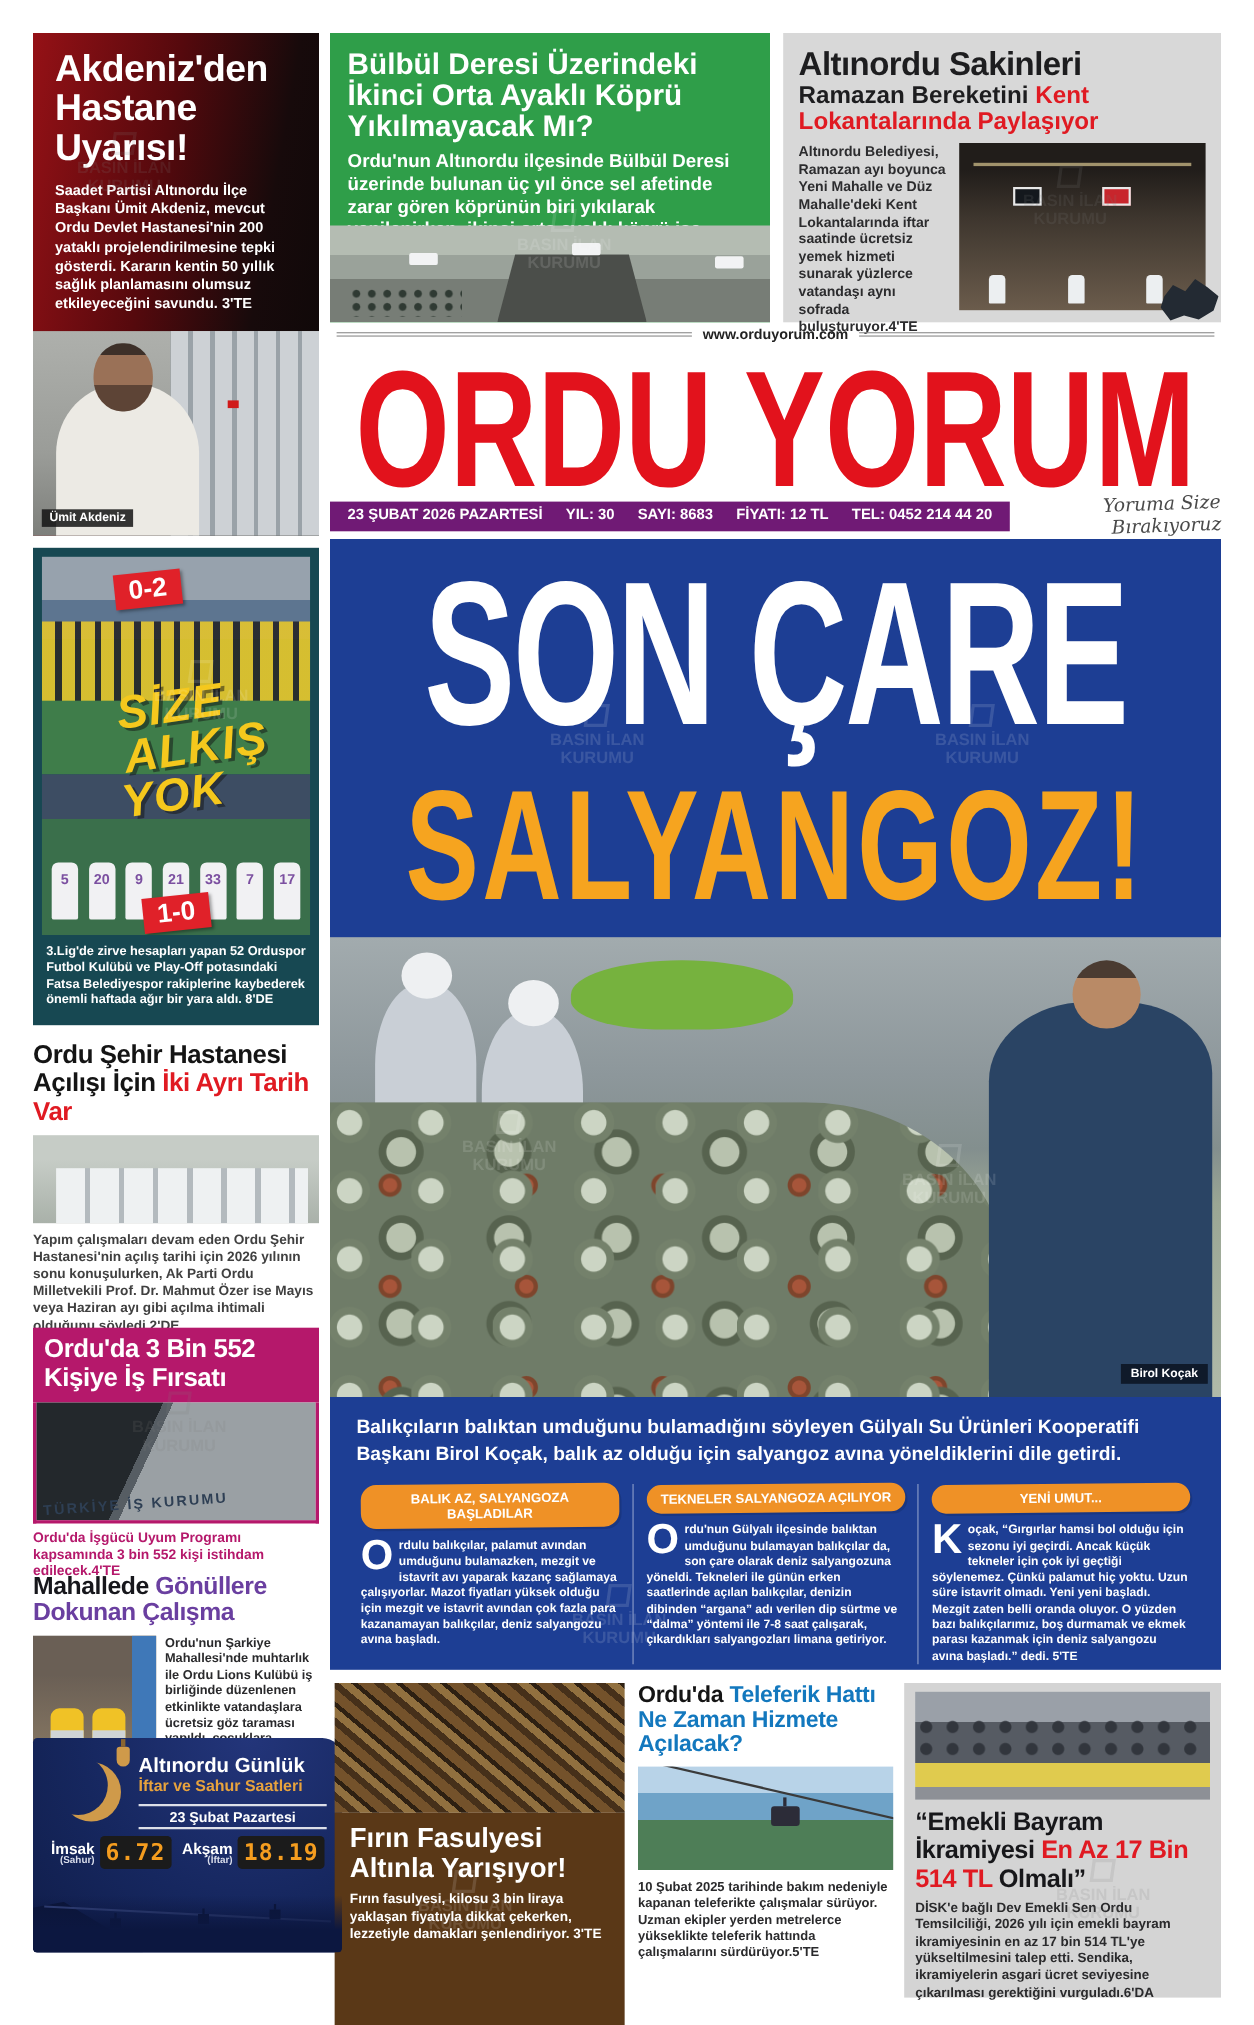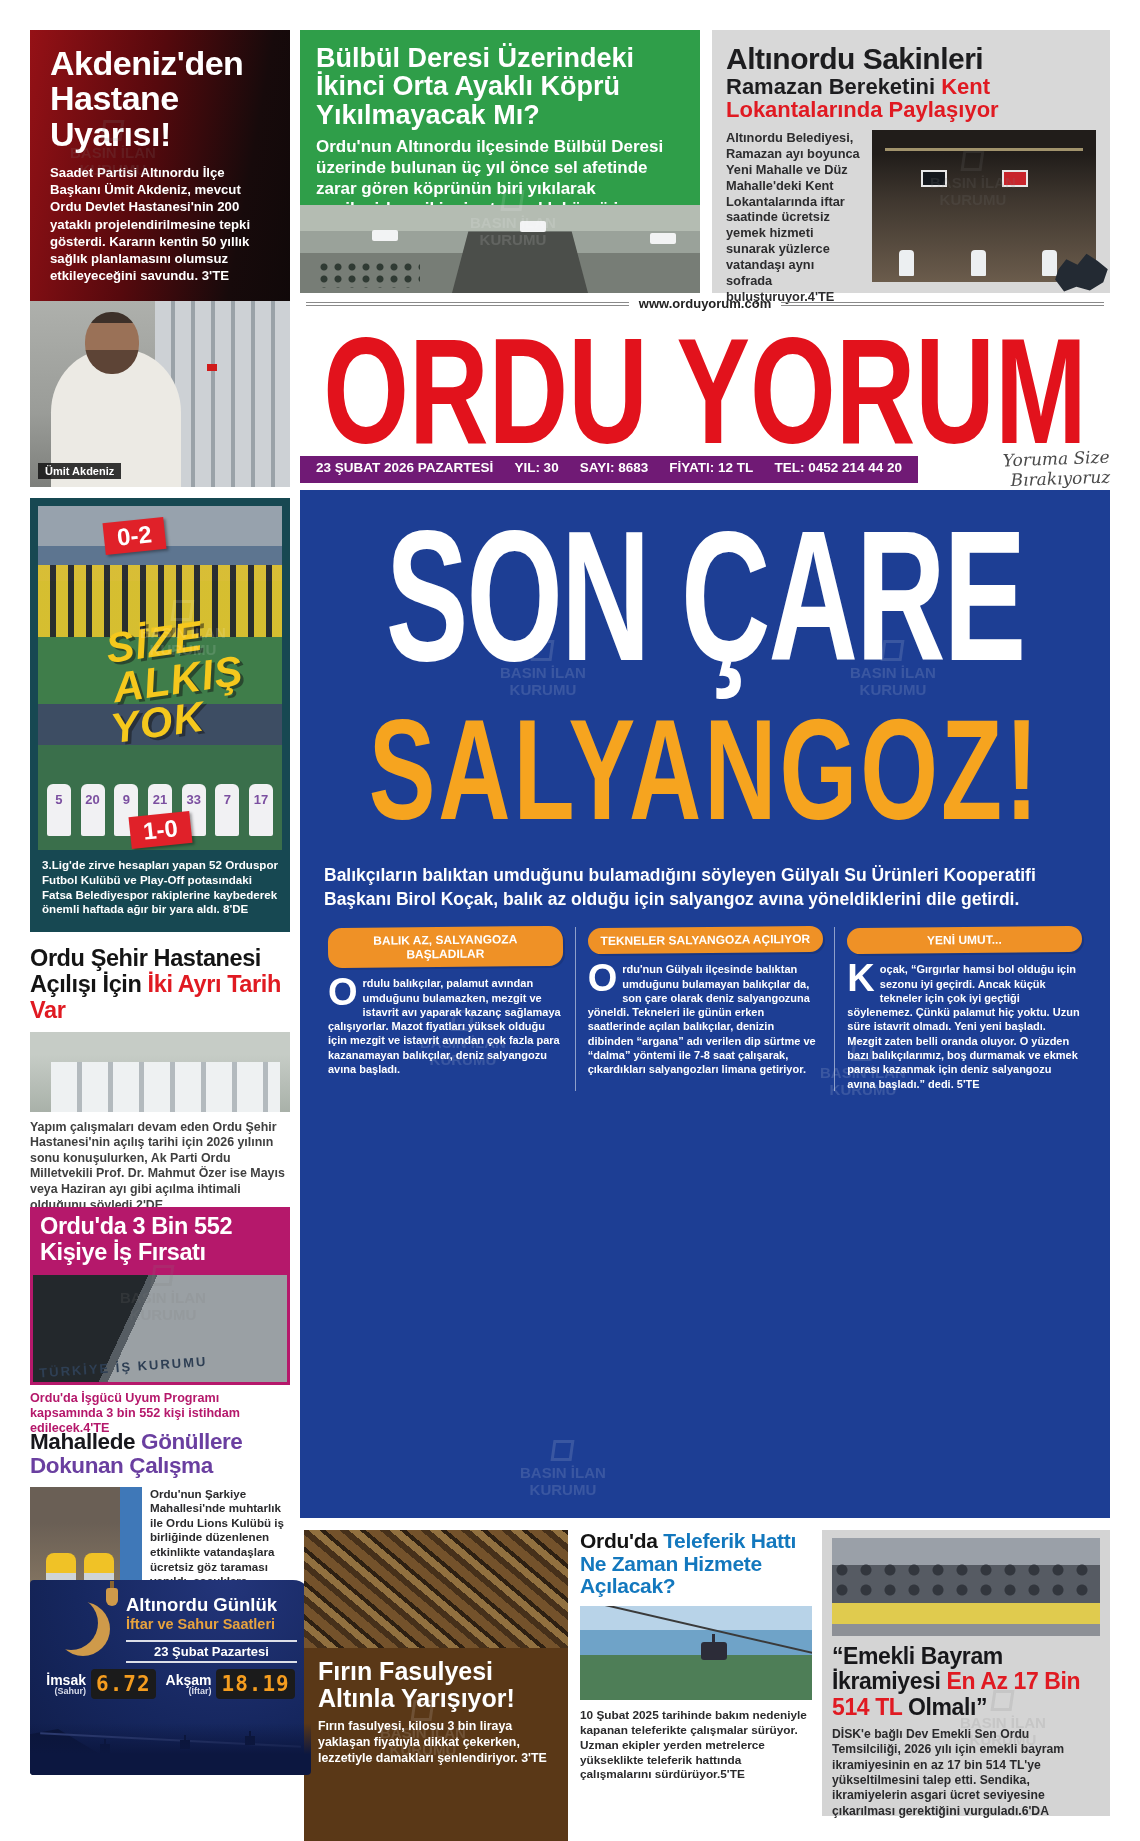--- a/index.html
+++ b/index.html
@@ -334,20 +334,29 @@
       <span>SAYI: 8683</span>
       <span>FİYATI: 12 TL</span>
       <span>TEL: 0452 214 44 20</span>
     </div>
     <div class="db-slogan">Yoruma Size Bırakıyoruz</div>
   </div>
 
   <section class="main-block">
     <div class="mb-h1">SON ÇARE</div>
     <div class="mb-h2">SALYANGOZ!</div>
+    <div class="mb-photo">
+      <div class="sp-worker" style="left:5%;top:10%;"></div>
+      <div class="sp-worker" style="left:17%;top:16%;"></div>
+      <div class="sp-bowl"></div>
+      <div class="sp-shells"></div>
+      <div class="sp-fisher"></div>
+      <div class="sp-fisher-head"></div>
+      <div class="mb-photo-caption">Birol Koçak</div>
+    </div>
     <div class="mb-lead">Balıkçıların balıktan umduğunu bulamadığını söyleyen Gülyalı Su Ürünleri Kooperatifi Başkanı Birol Koçak, balık az olduğu için salyangoz avına yöneldiklerini dile getirdi.</div>
     <div class="mb-cols">
       <div class="mb-col">
         <div class="badge">BALIK AZ, SALYANGOZA BAŞLADILAR</div>
         <div class="col-text"><span class="dropcap">O</span><span>rdulu balıkçılar, palamut avından umduğunu bulamazken, mezgit ve istavrit avı yaparak kazanç sağlamaya çalışıyorlar. Mazot fiyatları yüksek olduğu için mezgit ve istavrit avından çok fazla para kazanamayan balıkçılar, deniz salyangozu avına başladı.</span></div>
       </div>
       <div class="mb-col">
         <div class="badge">TEKNELER SALYANGOZA AÇILIYOR</div>
         <div class="col-text"><span class="dropcap">O</span><span>rdu'nun Gülyalı ilçesinde balıktan umduğunu bulamayan balıkçılar da, son çare olarak deniz salyangozuna yöneldi. Tekneleri ile günün erken saatlerinde açılan balıkçılar, denizin dibinden “argana” adı verilen dip sürtme ve “dalma” yöntemi ile 7-8 saat çalışarak, çıkardıkları salyangozları limana getiriyor.</span></div>
       </div>

